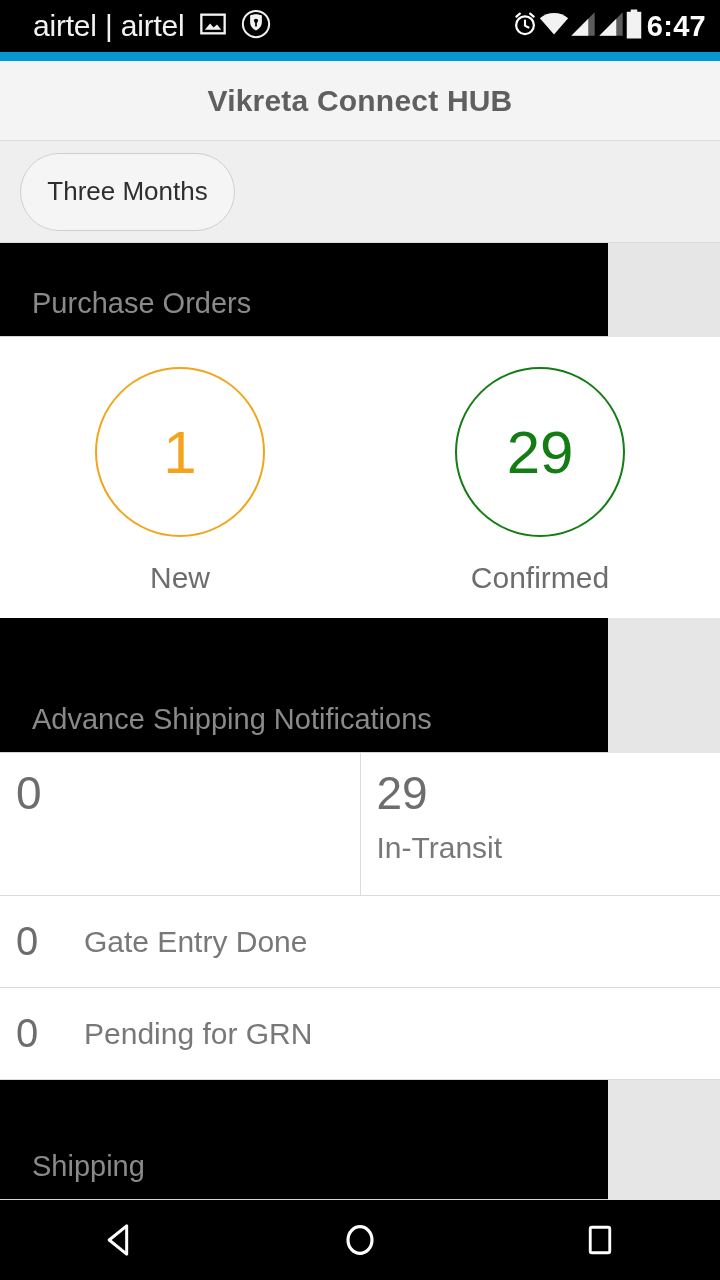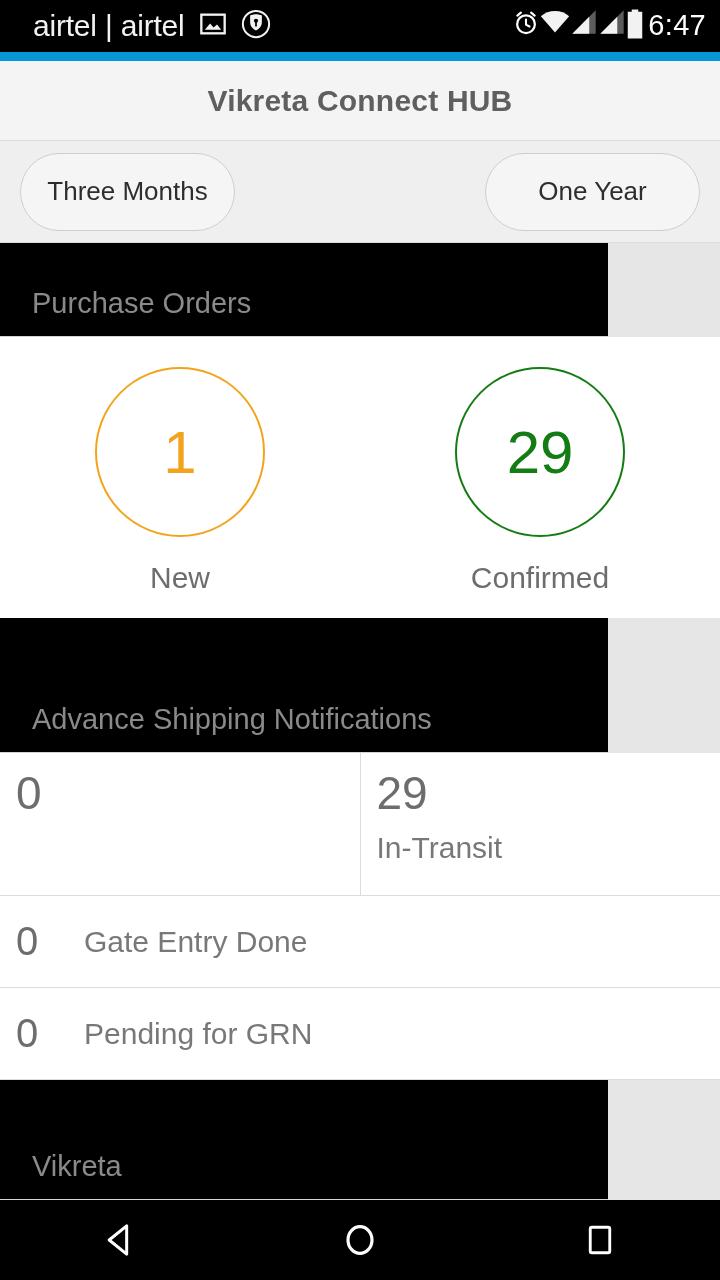--- a/index.html
+++ b/index.html
@@ -12,21 +12,21 @@
   .phone { position:relative; width:720px; height:1280px; background:#e6e6e6; }
 
   
   .statusbar{
     position:absolute; top:0; left:0; width:720px; height:52px;
     background:#000; display:flex; align-items:center;
     padding:0 14px; color:#fff;
   }
   .carrier{ font-size:30px; letter-spacing:-.2px; color:#f2f2f2; white-space:nowrap;margin-left:19px; }
   .sb-left{ display:flex; align-items:center; gap:14px; }
-  .sb-right{ margin-left:auto; display:flex; align-items:flex-start; gap:0; }
+  .sb-right{ margin-left:auto; display:flex; align-items:center; gap:0;font-weight:bold; }
   .sb-clock{ font-size:29px; color:#fff; margin-left:4px; letter-spacing:.3px;}
 
   .ic{ display:block; }
 
   
   .accent{ position:absolute; top:52px; left:0; width:720px; height:9px; background:#0598d5; }
   .appbar{
     position:absolute; top:61px; left:0; width:720px; height:80px;
     background:#f4f4f4; display:flex; align-items:center; justify-content:center;
     border-bottom:1px solid #dcdcdc;
@@ -162,21 +162,20 @@
   </div>
 
   <div class="accent"></div>
 
   <div class="appbar">
     <div class="appbar-title">Vikreta Connect HUB</div>
   </div>
 
   <div class="segwrap">
     <div class="seg s1">Three Months</div>
-    <div class="seg s3">One Year</div>
   </div>
 
   <div class="section-head" style="position:absolute; top:243px; left:0; height:94px;">
     <span>Purchase Orders</span>
   </div>
 
   <div class="po-panel">
     <div class="po-cell">
       <div class="circle orange">1</div>
       <div class="po-label">New</div>
@@ -204,21 +203,21 @@
   <div class="inline-row row-gate">
     <div class="n">0</div>
     <div class="t">Gate Entry Done</div>
   </div>
   <div class="inline-row row-grn">
     <div class="n">0</div>
     <div class="t">Pending for GRN</div>
   </div>
 
   <div class="section-head inv-head">
-    <span>Vikreta</span>
+    <span>Shipping</span>
   </div>
 
   <div class="navbar">
     <div class="nav-btn">
       <svg width="40" height="40" viewBox="0 0 24 24">
           <path d="M16 3.5L5.5 12 16 20.5z" fill="none" stroke="#fff" stroke-width="1.8" stroke-linejoin="round"></path>
         </svg>
     </div>
     <div class="nav-btn">
       <svg width="40" height="40" viewBox="0 0 24 24">

